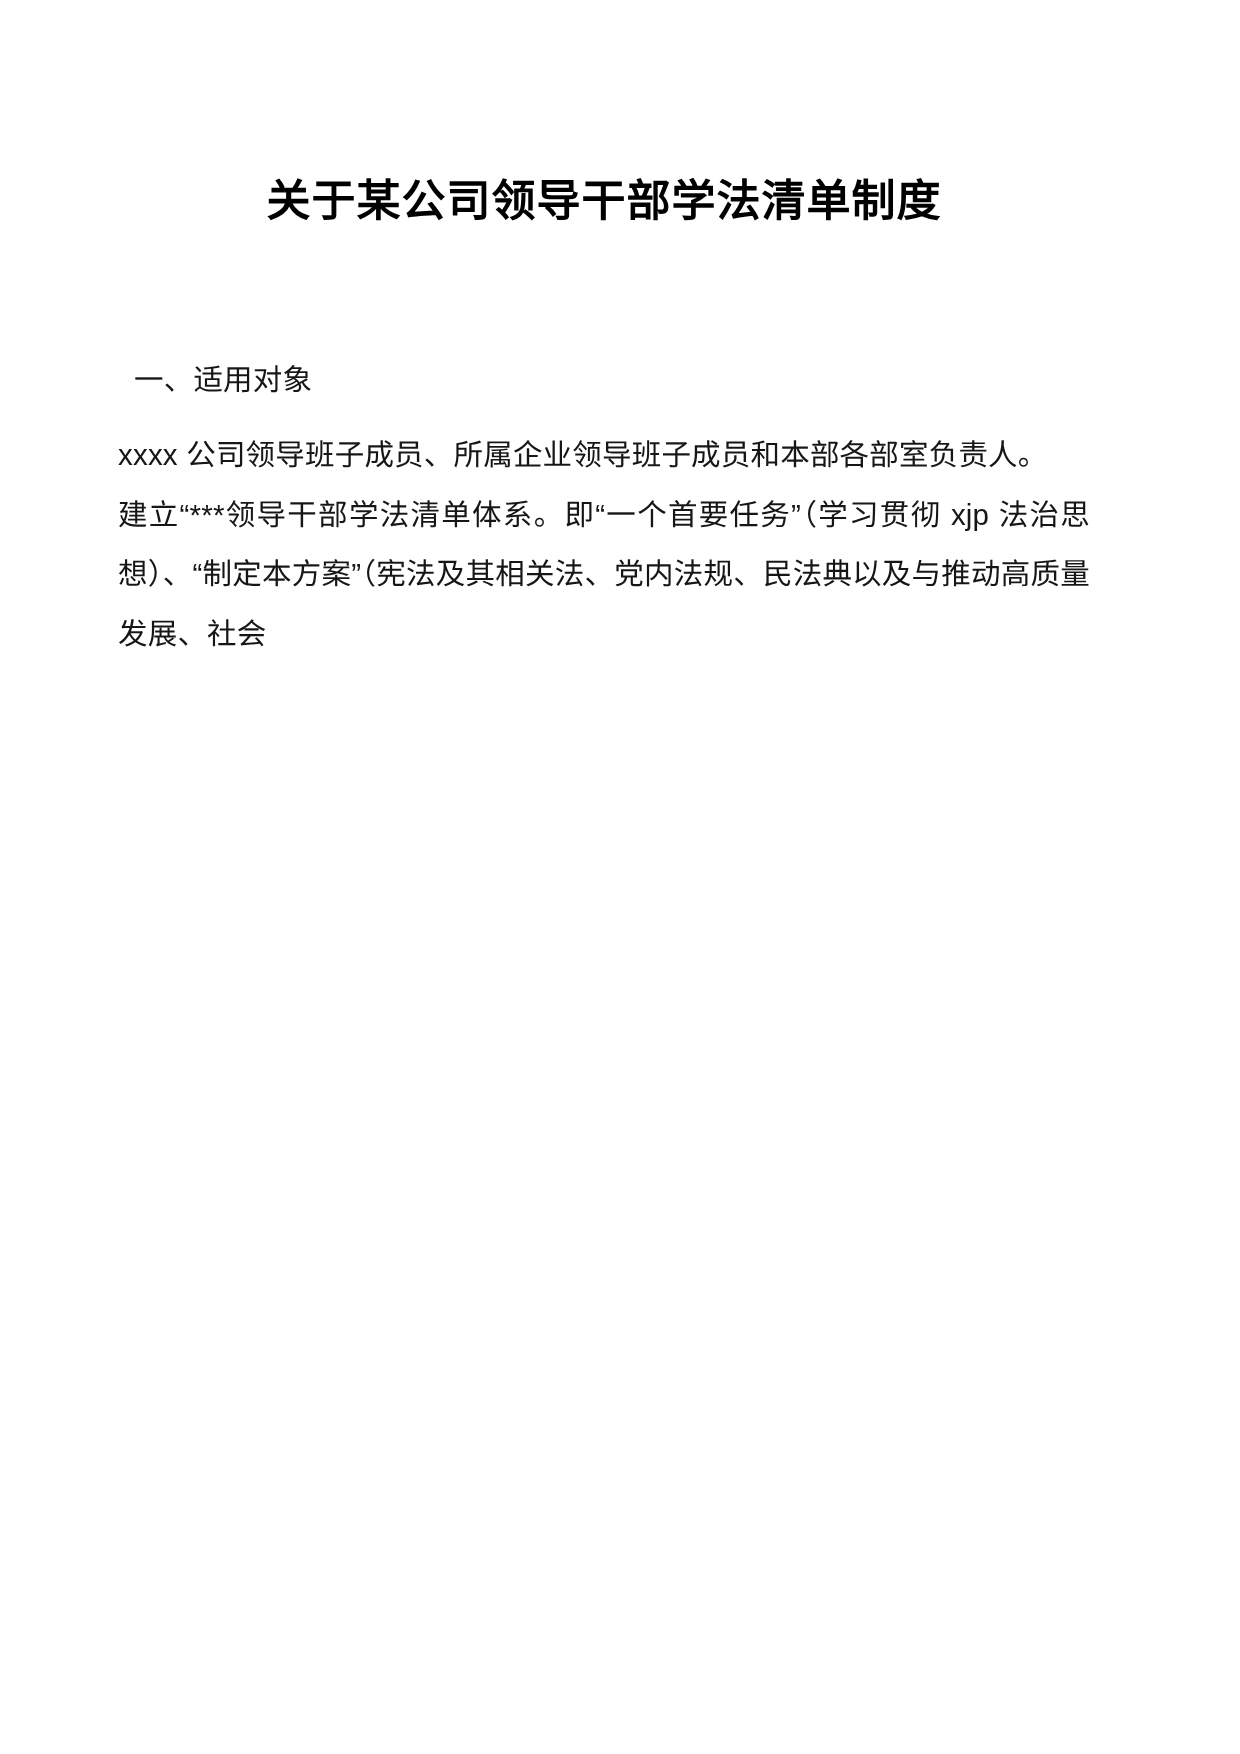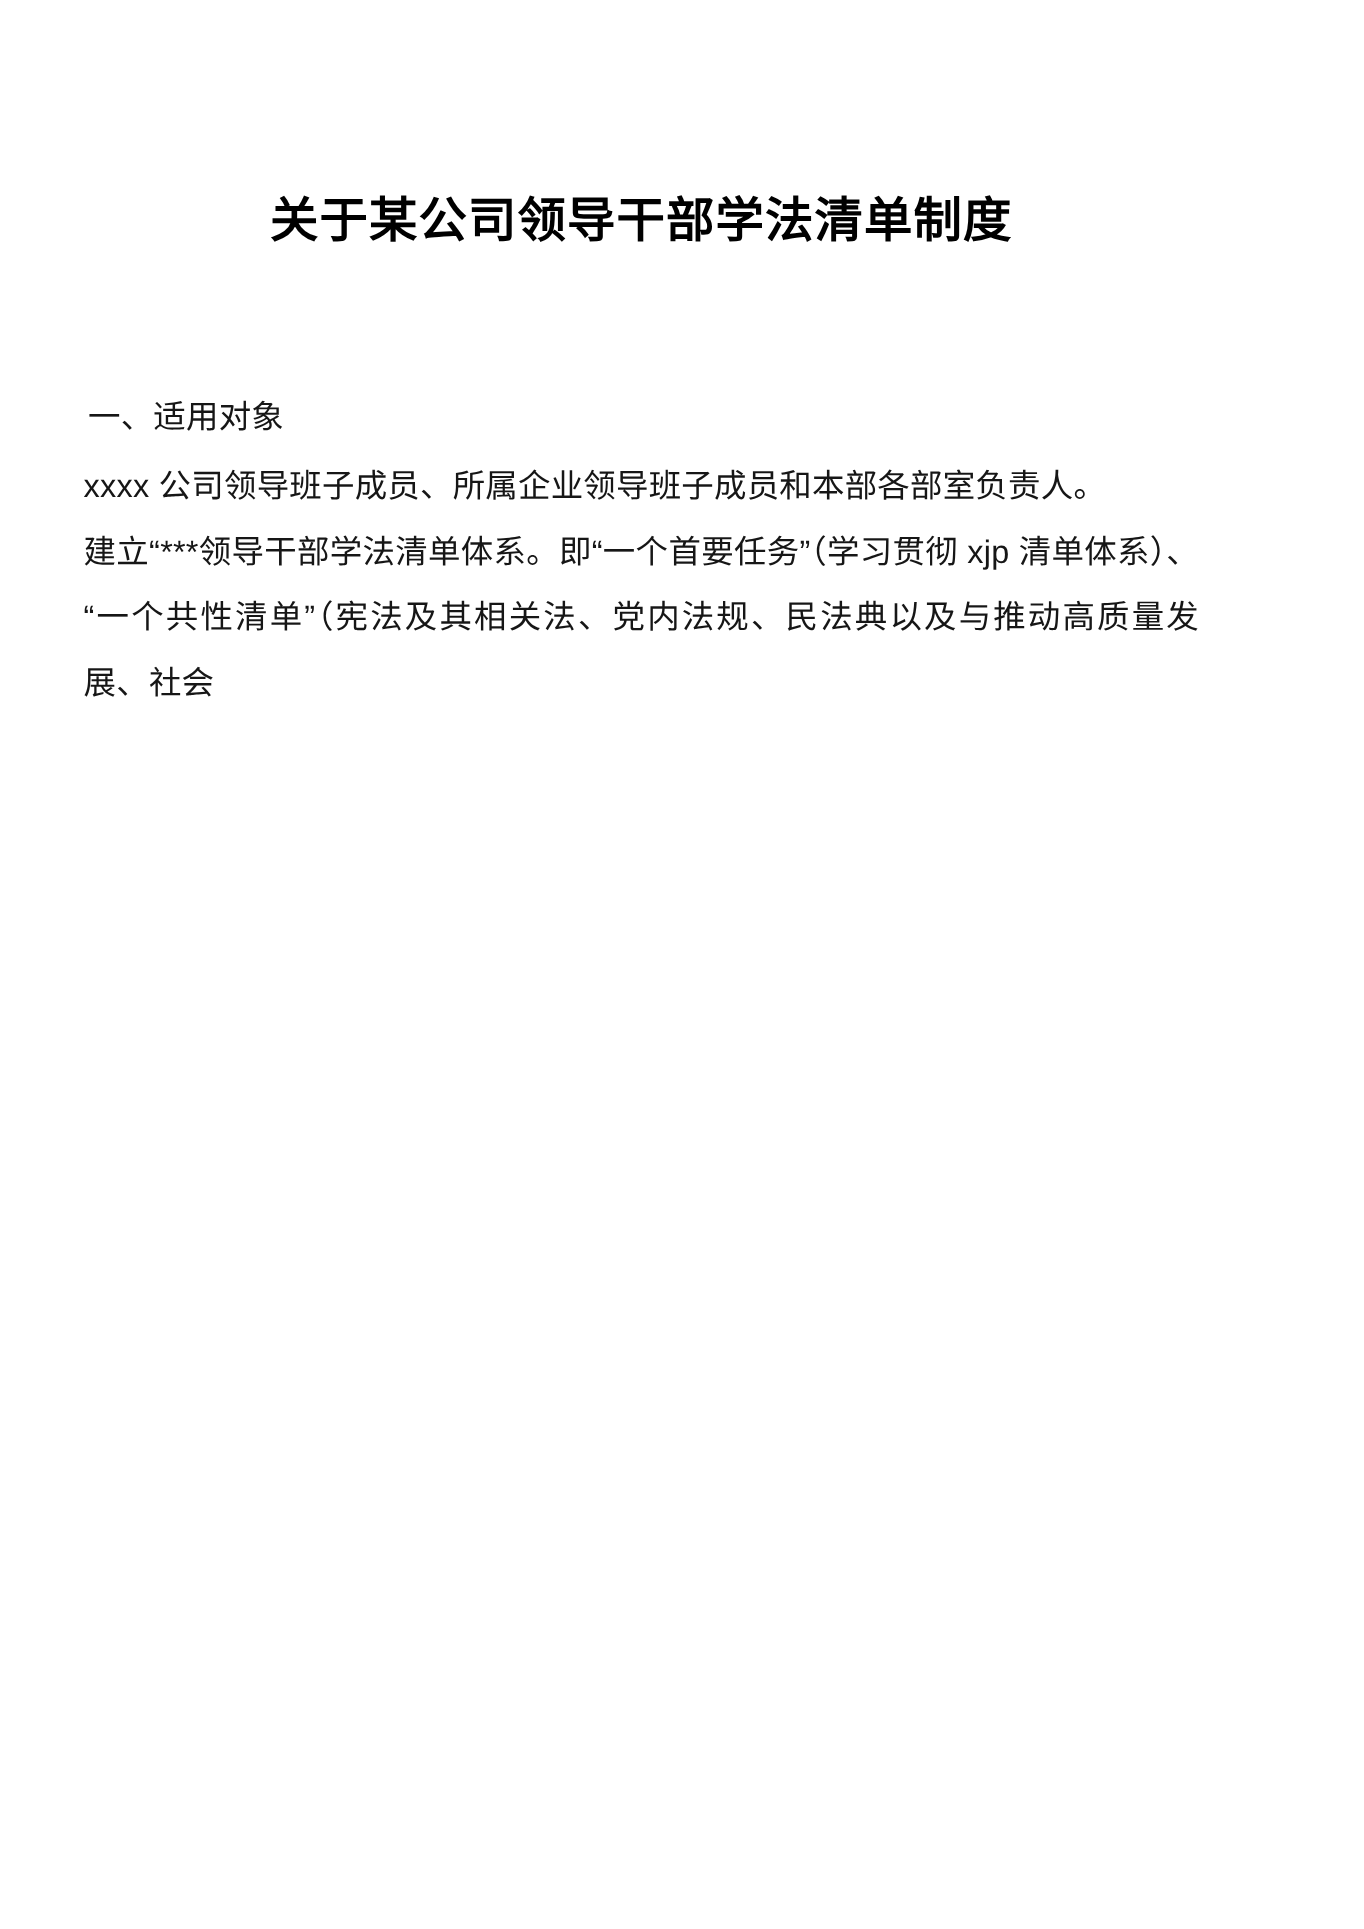--- a/index.html
+++ b/index.html
@@ -11,21 +11,21 @@
     width: 1240px;
     height: 1754px;
     font-family: "Liberation Sans", "DejaVu Sans", sans-serif;
     color: #111111;
     overflow: hidden;
   }
   .page {
     box-sizing: border-box;
     width: 1240px;
     height: 1754px;
-    padding: 150px 150px 0 76px;
+    padding: 150px 150px 0 118px;
     background: #ffffff;
   }
   .doc-title {
     font-size: 44px;
     font-weight: 700;
     text-align: center;
     letter-spacing: 1px;
     margin: 20px 0 0 0;
     line-height: 1.4;
     color: #000000;
@@ -50,32 +50,32 @@
     text-justify: inter-ideograph;
     color: #161616;
     letter-spacing: 0.2px;
   }
   p.para.indent {
     text-indent: 0;
   }
   p.heading-line {
     font-size: 29.5px;
     line-height: 2.02;
-    margin: 4px;
+    margin: 16px;
     color: #161616;
     letter-spacing: 0.2px;
   }
 </style>
 </head>
 <body>
 
 <div class="page">
 
   <h1 class="doc-title">关于某公司领导干部学法清单制度</h1>
 
 
   <div class="body-block">
     <p class="heading-line">一、适用对象</p>
     <p class="para">xxxx 公司领导班子成员、所属企业领导班子成员和本部各部室负责人。</p>
-    <p class="para">建立“***领导干部学法清单体系。即“一个首要任务”（学习贯彻 xjp 清单体系）、“一个共性清单”（宪法及其相关法、党内法规、民法典以及与推动高质量发展、社会</p>
+    <p class="para">建立“***领导干部学法清单体系。即“一个首要任务”（学习贯彻 xjp 法治思想）、“制定本方案”（宪法及其相关法、党内法规、民法典以及与推动高质量发展、社会</p>
   </div>
 
 </div>
 
 </body></html>

